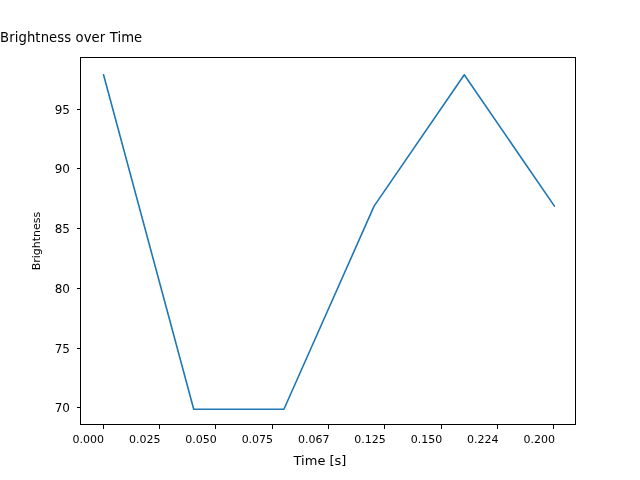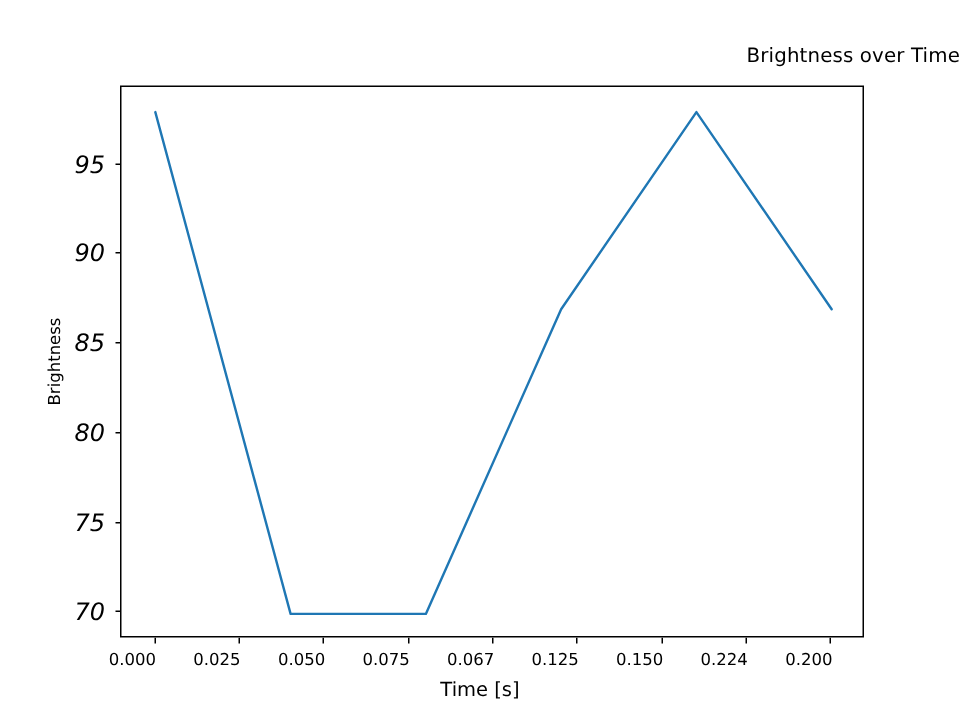--- a/index.html
+++ b/index.html
@@ -13,21 +13,21 @@
     height: 480px;
     background: #ffffff;
     font-family: "DejaVu Sans", sans-serif;
     overflow: hidden;
   }
   #chart-title {
     position: absolute;
     left: 0;
     top: 30px;
     width: 640px;
-    text-align: right;
+    text-align: left;
     font-size: 13.2px;
     color: #000000;
     letter-spacing: 0.1px;
   }
   
   #plot-area {
     position: absolute;
     left: 80px;
     top: 57px;
     width: 496px;
@@ -61,26 +61,25 @@
     position: absolute;
     left: 0;
     width: 80px;
     height: 14px;
     margin-top: -7px;
   }
   .ytick .tlabel {
     position: absolute;
     right: 10px;
     top: 0;
-    font-size: 16px;
+    font-size: 12px;
     color: #000000;
     line-height: 14px;
     text-align: left;
     white-space: nowrap;
-    font-style: italic;
   }
   .ytick .tmark {
     position: absolute;
     right: 0;
     top: 6px;
     width: 3.5px;
     height: 1px;
     background: #000000;
   }
   

